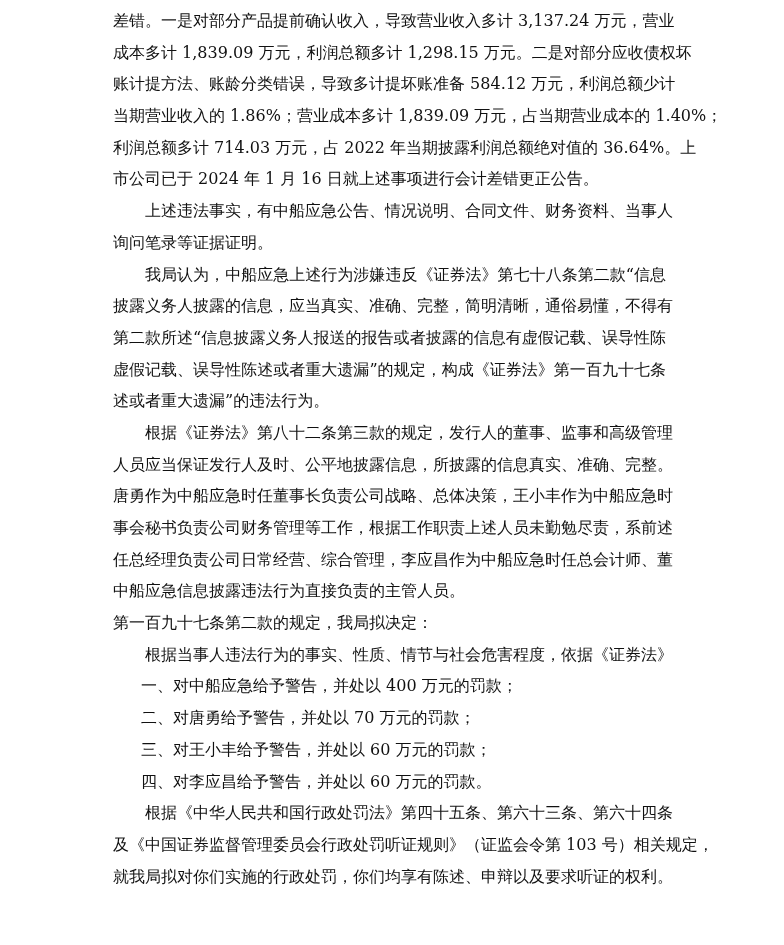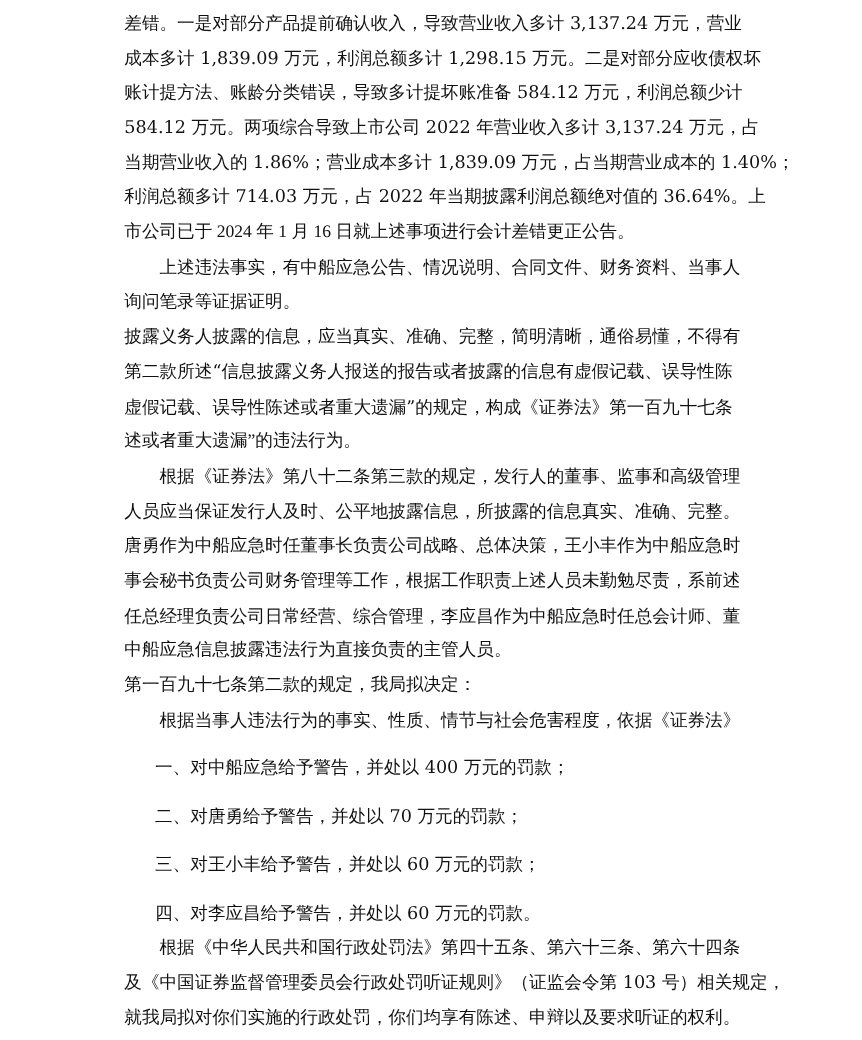--- a/index.html
+++ b/index.html
@@ -7,45 +7,45 @@
   .page {
     position: absolute; left: 113px; top: 5px; width: 553px;
     font-family: "DejaVu Serif", "Liberation Serif", serif;
     font-size: 16px; color: #111111;
   }
   .line {
     height: 31.7px; line-height: 31.7px;
     text-align: justify; text-align-last: justify;
     white-space: nowrap; overflow: visible;
   }
-  .line.last { text-align-last: left; font-family: Liberation Serif, serif; }
+  .line.last { text-align-last: left; }
   .line.indent { padding-left: 32px; }
-  .line.item { padding-left: 28px; text-align-last: left; margin-top: 12px; }
+  .line.item { padding-left: 28px; text-align-last: left; }
 </style>
 </head>
 <body>
 
 <div class="page">
 
   <div>
     <div class="line">差错。一是对部分产品提前确认收入，导致营业收入多计 3,137.24 万元，营业</div>
     <div class="line">成本多计 1,839.09 万元，利润总额多计 1,298.15 万元。二是对部分应收债权坏</div>
     <div class="line">账计提方法、账龄分类错误，导致多计提坏账准备 584.12 万元，利润总额少计</div>
-    <div class="line">584.12 万元。两项综合导致上市公司 2022 年营业收入多计 3,137.24 万元，占</div>
     <div class="line">当期营业收入的 1.86%；营业成本多计 1,839.09 万元，占当期营业成本的 1.40%；</div>
     <div class="line">利润总额多计 714.03 万元，占 2022 年当期披露利润总额绝对值的 36.64%。上</div>
     <div class="line last">市公司已于 2024 年 1 月 16 日就上述事项进行会计差错更正公告。</div>
   </div>
 
   <div>
     <div class="line indent">上述违法事实，有中船应急公告、情况说明、合同文件、财务资料、当事人</div>
     <div class="line last">询问笔录等证据证明。</div>
   </div>
 
   <div>
+    <div class="line indent">我局认为，中船应急上述行为涉嫌违反《证券法》第七十八条第二款“信息</div>
     <div class="line">披露义务人披露的信息，应当真实、准确、完整，简明清晰，通俗易懂，不得有</div>
     <div class="line">第二款所述“信息披露义务人报送的报告或者披露的信息有虚假记载、误导性陈</div>
     <div class="line">虚假记载、误导性陈述或者重大遗漏”的规定，构成《证券法》第一百九十七条</div>
     <div class="line last">述或者重大遗漏”的违法行为。</div>
   </div>
 
   <div>
     <div class="line indent">根据《证券法》第八十二条第三款的规定，发行人的董事、监事和高级管理</div>
     <div class="line">人员应当保证发行人及时、公平地披露信息，所披露的信息真实、准确、完整。</div>
     <div class="line">唐勇作为中船应急时任董事长负责公司战略、总体决策，王小丰作为中船应急时</div>

